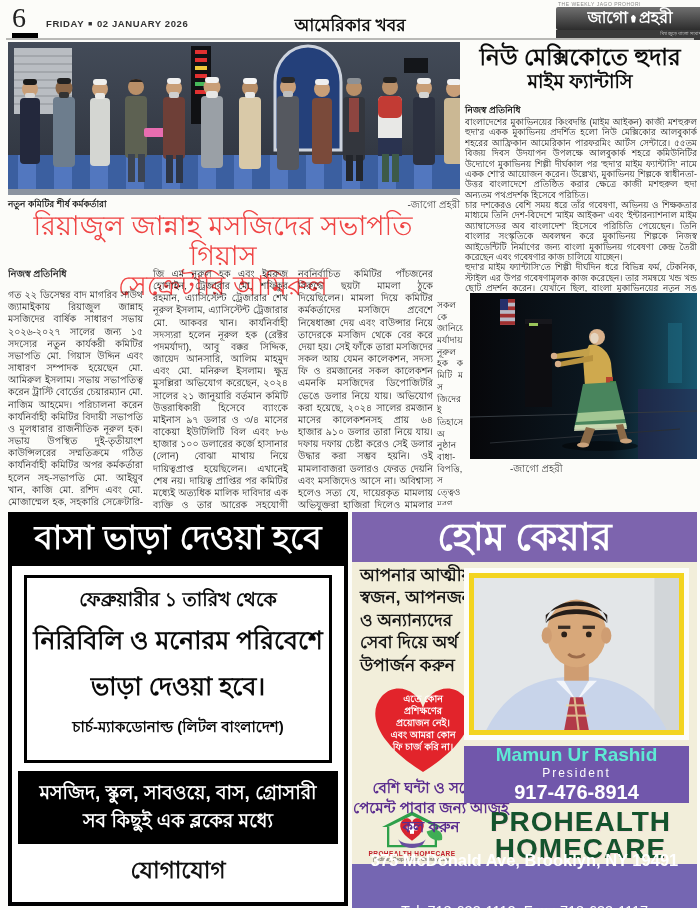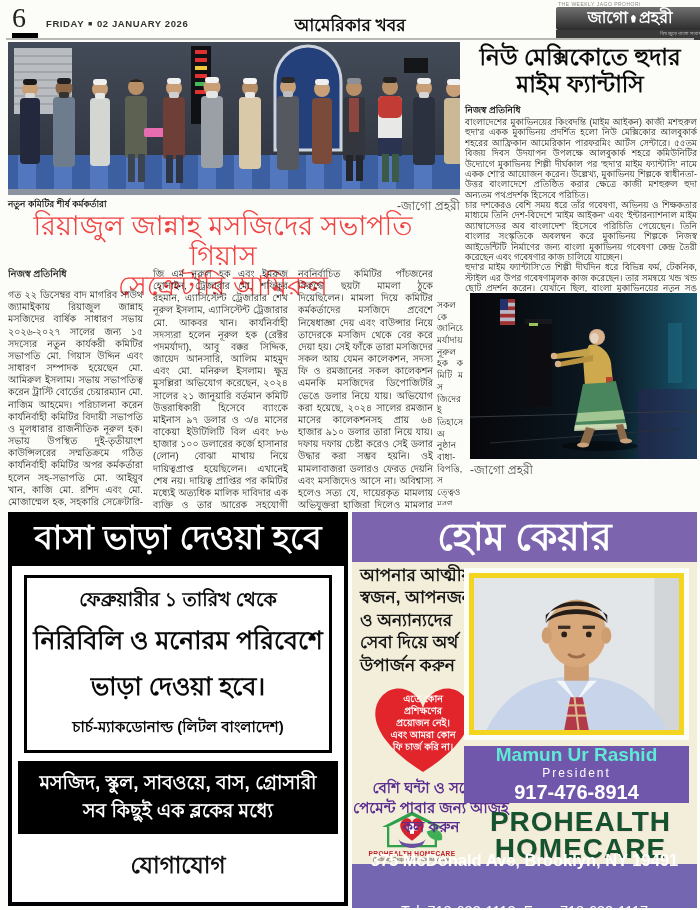--- a/index.html
+++ b/index.html
@@ -19,45 +19,45 @@
            display:flex;align-items:center;justify-content:center;font-weight:bold;font-size:16px;gap:3px;}
   .lantern{width:5px;height:8px;background:#fff;clip-path:polygon(50% 0,100% 35%,80% 100%,20% 100%,0 35%);}
   .mh-sub{height:9px;background:#3a3a3a;color:#d9d9d9;font-size:4.5px;text-align:right;
           padding:1px 3px 0 0;border-radius:0 0 2px 2px;}
   .head-rule{left:6px;top:38px;width:688px;border-top:2px solid #b9b9b6;}
   
   .gphoto{left:8px;top:42px;width:452px;height:153px;background:#343a45;}
   .cap-row{display:flex;justify-content:space-between;align-items:flex-start;}
   .cap-row-left{left:8px;top:197px;width:452px;}
   .cap{font-size:9px;font-weight:bold;color:#222;}
-  .credit{font-size:12px;color:#444;}
+  .credit{font-size:10px;color:#444;margin-left:40px;}
   .ml-head{left:8px;top:211px;width:430px;text-align:center;font-weight:normal;color:#ef4444;line-height:1.12;}
   .ml-head .l1{font-size:27px;display:block;}
   .ml-head .l2{font-size:27px;display:block;}
   .ml-body{left:8px;top:268px;width:425px;height:244px;overflow:hidden;column-count:3;column-gap:10px;
            font-size:9.5px;line-height:1.28;text-align:justify;color:#1c1c1c;}
   .byline{display:block;font-weight:bold;font-size:9.5px;margin-bottom:9px;}
   
   .mr-head{left:463px;top:44px;width:234px;text-align:center;font-weight:bold;color:#0b0b0b;line-height:1.18;}
   .mr-head .l1{font-size:23px;display:block;}
-  .mr-head .l2{font-size:23px;display:block;}
+  .mr-head .l2{font-size:19px;display:block;}
   .mr-byline{left:465px;top:103px;font-size:9px;font-weight:bold;}
   .mr-body{left:465px;top:117px;width:232px;height:175px;overflow:hidden;font-size:8.8px;line-height:1.18;
            text-align:justify;color:#1c1c1c;}
   .mr-body p{margin:0;}
   .tailcol{left:437px;top:300px;width:26px;height:205px;overflow:hidden;font-size:9px;line-height:1.3;
            word-break:break-all;color:#222;text-align:justify;}
   .dphoto{left:470px;top:293px;width:227px;height:166px;background:#0a0c10;}
   .dcap-row{left:470px;top:461px;width:227px;}
   
   .rent{left:8px;top:512px;width:340px;height:394px;border:4px solid #000;background:#fff;
         box-sizing:border-box;display:flex;flex-direction:column;}
   .rent-title{background:#000;color:#fff;text-align:center;font-size:33px;font-weight:bold;
               padding:3px 0 9px 0;line-height:1.15;}
-  .rent-box{margin:9px 12px 8px 12px;border:3px solid #000;text-align:center;padding:7px 2px 10px 2px;
+  .rent-box{margin:9px 12px 8px 12px;border:3px solid #000;text-align:center;padding:7px 2px 20px 2px;
             font-weight:bold;color:#0a0a0a;}
   .rb1{font-size:19px;margin-bottom:4px;}
   .rb2{font-size:25px;margin-bottom:3px;}
   .rb3{font-size:25px;margin-bottom:3px;}
   .rb4{font-size:25px;margin-bottom:5px;}
   .rb5{font-size:15px;}
   .rent-amen{background:#000;color:#fff;text-align:center;font-weight:bold;font-size:19px;
              line-height:1.5;margin:0 6px;padding:8px 2px;}
   .rent-contact{text-align:center;flex:1;display:flex;flex-direction:column;justify-content:center;}
   .rc-label{font-size:23px;font-weight:bold;margin-bottom:2px;}

